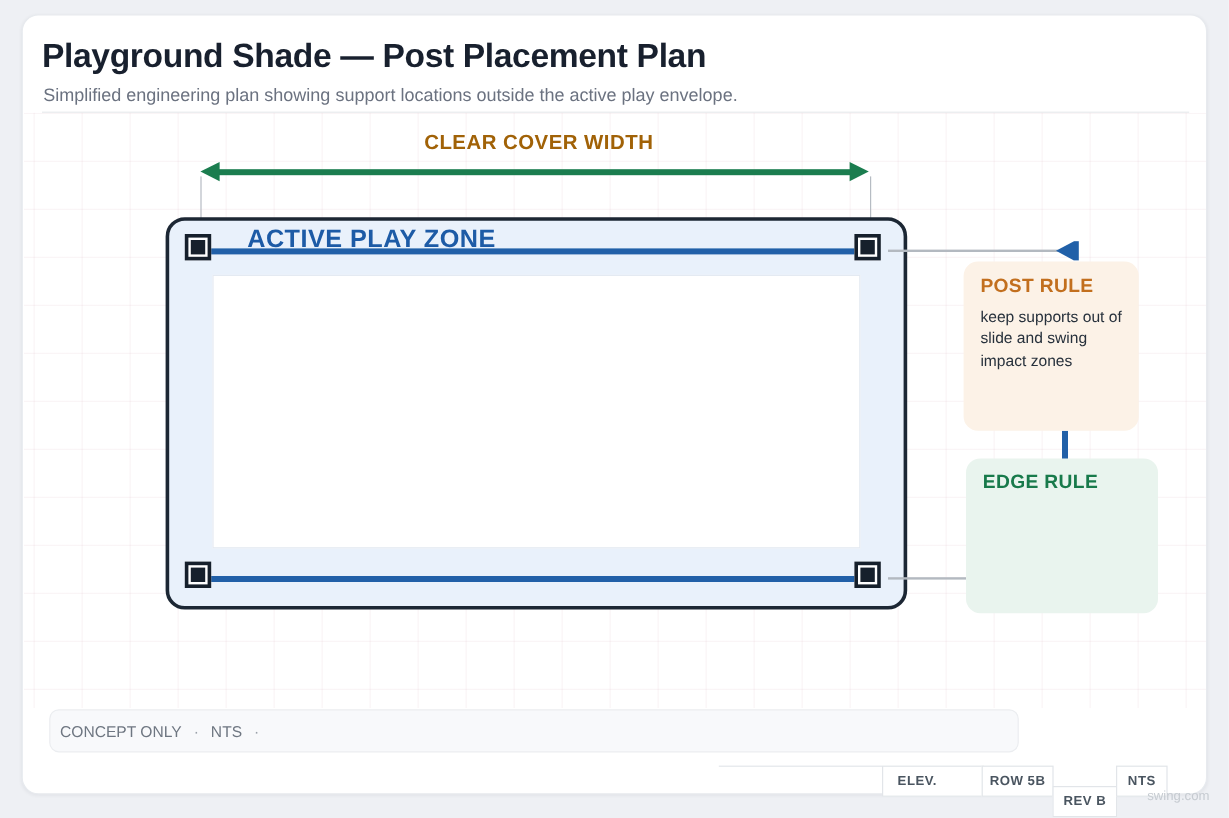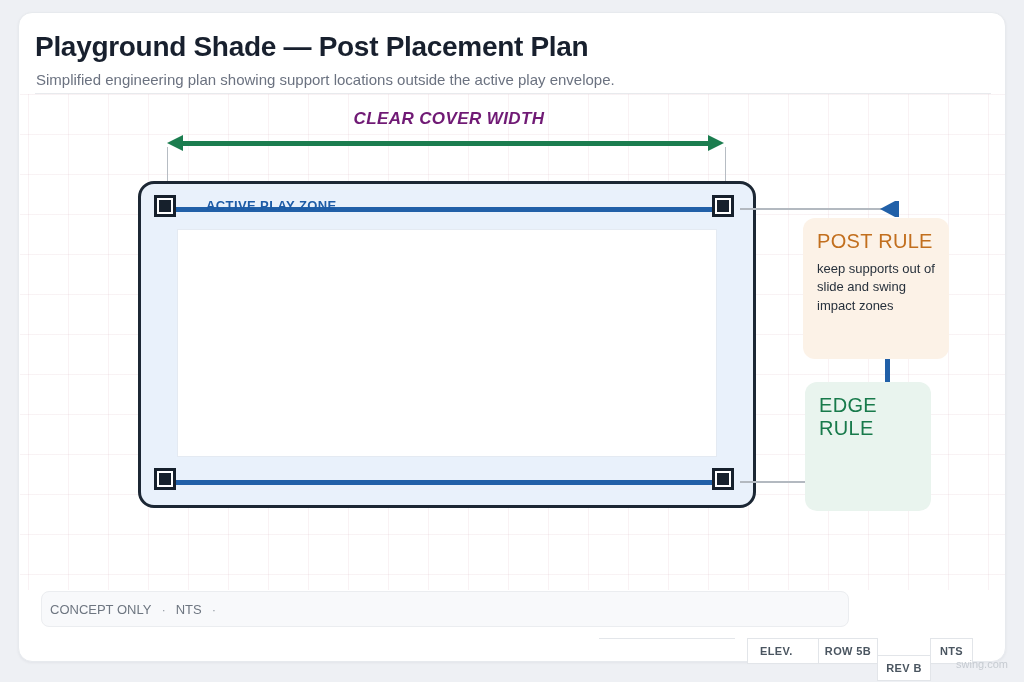--- a/index.html
+++ b/index.html
@@ -39,23 +39,22 @@
       linear-gradient(to right, rgba(205,150,165,0.12) 1px, transparent 1px),
       linear-gradient(to bottom, rgba(205,150,165,0.12) 1px, transparent 1px);
     background-size: 40px 40px;
     background-position: 8px 0;
   }
 
   
   .dim-label {
     left: 150px; top: 96px; width: 560px;
     text-align: center;
-    font-size: 17px; font-weight: bold; color: #701a75;
+    font-size: 17px; font-weight: bold; color: #a16207;
     letter-spacing: 0.4px;
-    font-style: italic;
   }
   .dim-line { left: 162px; top: 128px; width: 528px; height: 5px; background: #1b7d4f; }
   .dim-head-left {
     left: 148px; top: 122px; width: 0; height: 0;
     border-top: 8.5px solid transparent; border-bottom: 8.5px solid transparent;
     border-right: 16px solid #1b7d4f;
   }
   .dim-head-right {
     left: 689px; top: 122px; width: 0; height: 0;
     border-top: 8.5px solid transparent; border-bottom: 8.5px solid transparent;
@@ -71,22 +70,22 @@
     background: #e9f1fb;
     border: 3px solid #1c2734;
     border-radius: 16px;
   }
   .zone-inner {
     left: 158px; top: 216px; width: 540px; height: 228px;
     background: #ffffff; border: 1px solid #e4eaf2;
   }
   .zone-label {
     left: 187px; top: 175px;
-    font-size: 13px; font-weight: bold; color: #1d5ba6;
-    letter-spacing: 0.4px; z-index: 4; margin-top: 10px;
+    font-size: 21px; font-weight: bold; color: #1d5ba6;
+    letter-spacing: 0.4px; z-index: 4;
   }
   .beam { height: 5px; width: 558px; left: 149px; background: #2160a8; z-index: 3; }
   .beam-top { top: 194px; }
   .beam-bottom { top: 467px; }
 
   
   .post {
     width: 22px; height: 22px; background: #ffffff;
     border: 3px solid #16202c; z-index: 5;
     display: flex; align-items: center; justify-content: center;
@@ -103,46 +102,45 @@
   .leader-bottom { left: 721px; top: 468px; width: 68px; }
   .marker-tri {
     left: 861px; top: 188px; width: 0; height: 0; z-index: 2;
     border-top: 8px solid transparent; border-bottom: 8px solid transparent;
     border-right: 15px solid #2160a8;
   }
   .marker-bar { left: 876px; top: 188px; width: 4px; height: 16px; background: #2160a8; z-index: 2; }
 
   
   .callout { border-radius: 12px; padding: 12px 14px; z-index: 6; }
-  .callout-title { font-size: 20px; font-weight: normal; letter-spacing: 0.3px; margin-bottom: 7px; }
+  .callout-title { font-size: 16px; font-weight: bold; letter-spacing: 0.3px; margin-bottom: 7px; }
   .callout-body { font-size: 13px; line-height: 1.42; color: #27313c; }
   .post-rule { left: 784px; top: 205px; width: 146px; height: 141px; background: #fcf2e7; }
   .post-rule .callout-title { color: #c26f1e; }
-  .edge-rule { left: 786px; top: 369px; width: 126px; height: 129px; background: #e9f4ee; }
+  .edge-rule { left: 786px; top: 369px; width: 160px; height: 129px; background: #e9f4ee; }
   .edge-rule .callout-title { color: #187a4b; }
   .box-connector { left: 866px; top: 346px; width: 5px; height: 24px; background: #2160a8; z-index: 2; }
 
   
   .footer-note {
     left: 22px; top: 578px; width: 808px; height: 36px;
     background: #f8f9fb; border: 1px solid #ebedf0; border-radius: 8px;
     display: flex; align-items: center; padding-left: 8px;
     font-size: 13px; color: #6e7681;
   }
   .footer-note .sep { margin: 0 10px; color: #9aa1a9; }
 
   
   .tb-leader { left: 580px; top: 625px; width: 136px; height: 1px; background: #e3e6ea; }
   .tb-cell {
     top: 625px; height: 26px;
     border: 1px solid #e2e5e9;
     font-size: 11px; font-weight: bold; color: #4a5560; letter-spacing: 0.4px;
     display: flex; align-items: center; justify-content: center;
     background: #ffffff;
-    margin-left: 12px;
   }
   .tb-elev { left: 716px; width: 85px; justify-content: flex-start; padding-left: 12px; }
   .tb-row  { left: 800px; width: 60px; margin-left: -1px; }
   .tb-rev  { left: 859px; width: 54px; margin-left: -1px; margin-top: 17px; }
   .tb-nts  { left: 912px; width: 43px; margin-left: -1px; }
 
   .watermark {
     position: absolute; left: 956px; top: 658px;
     font-size: 11px; color: #c6cbd1;
   }

